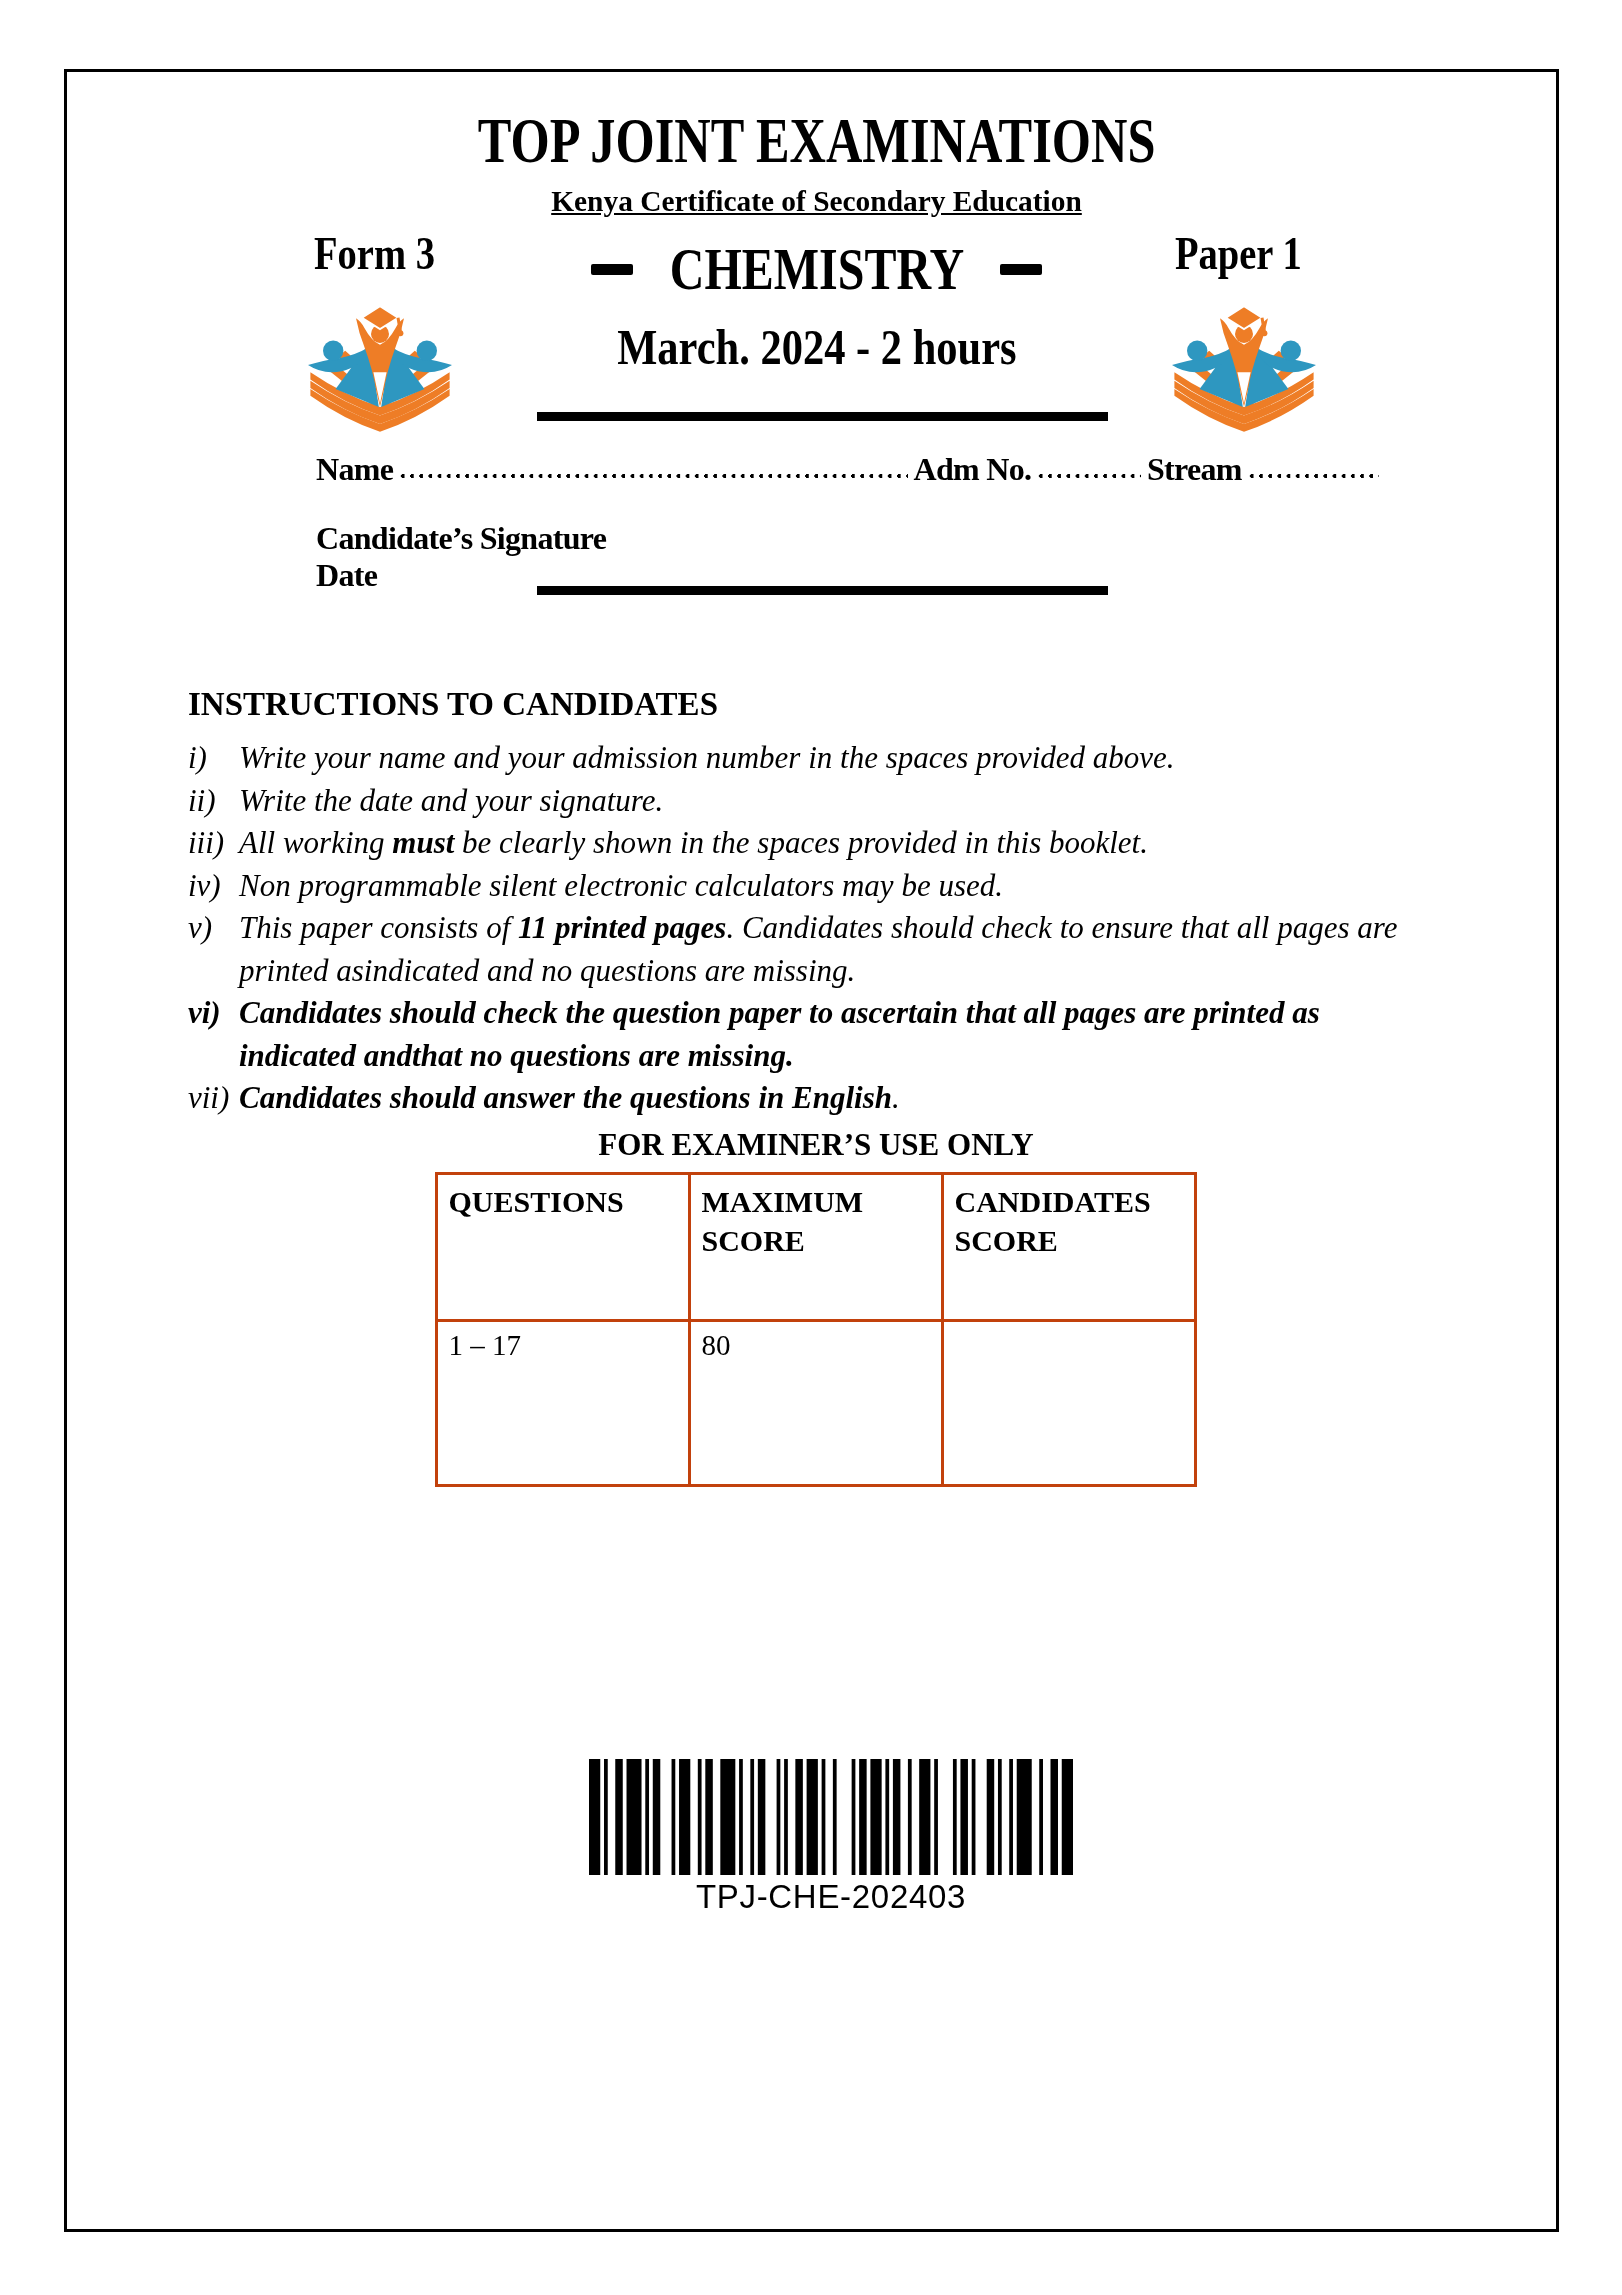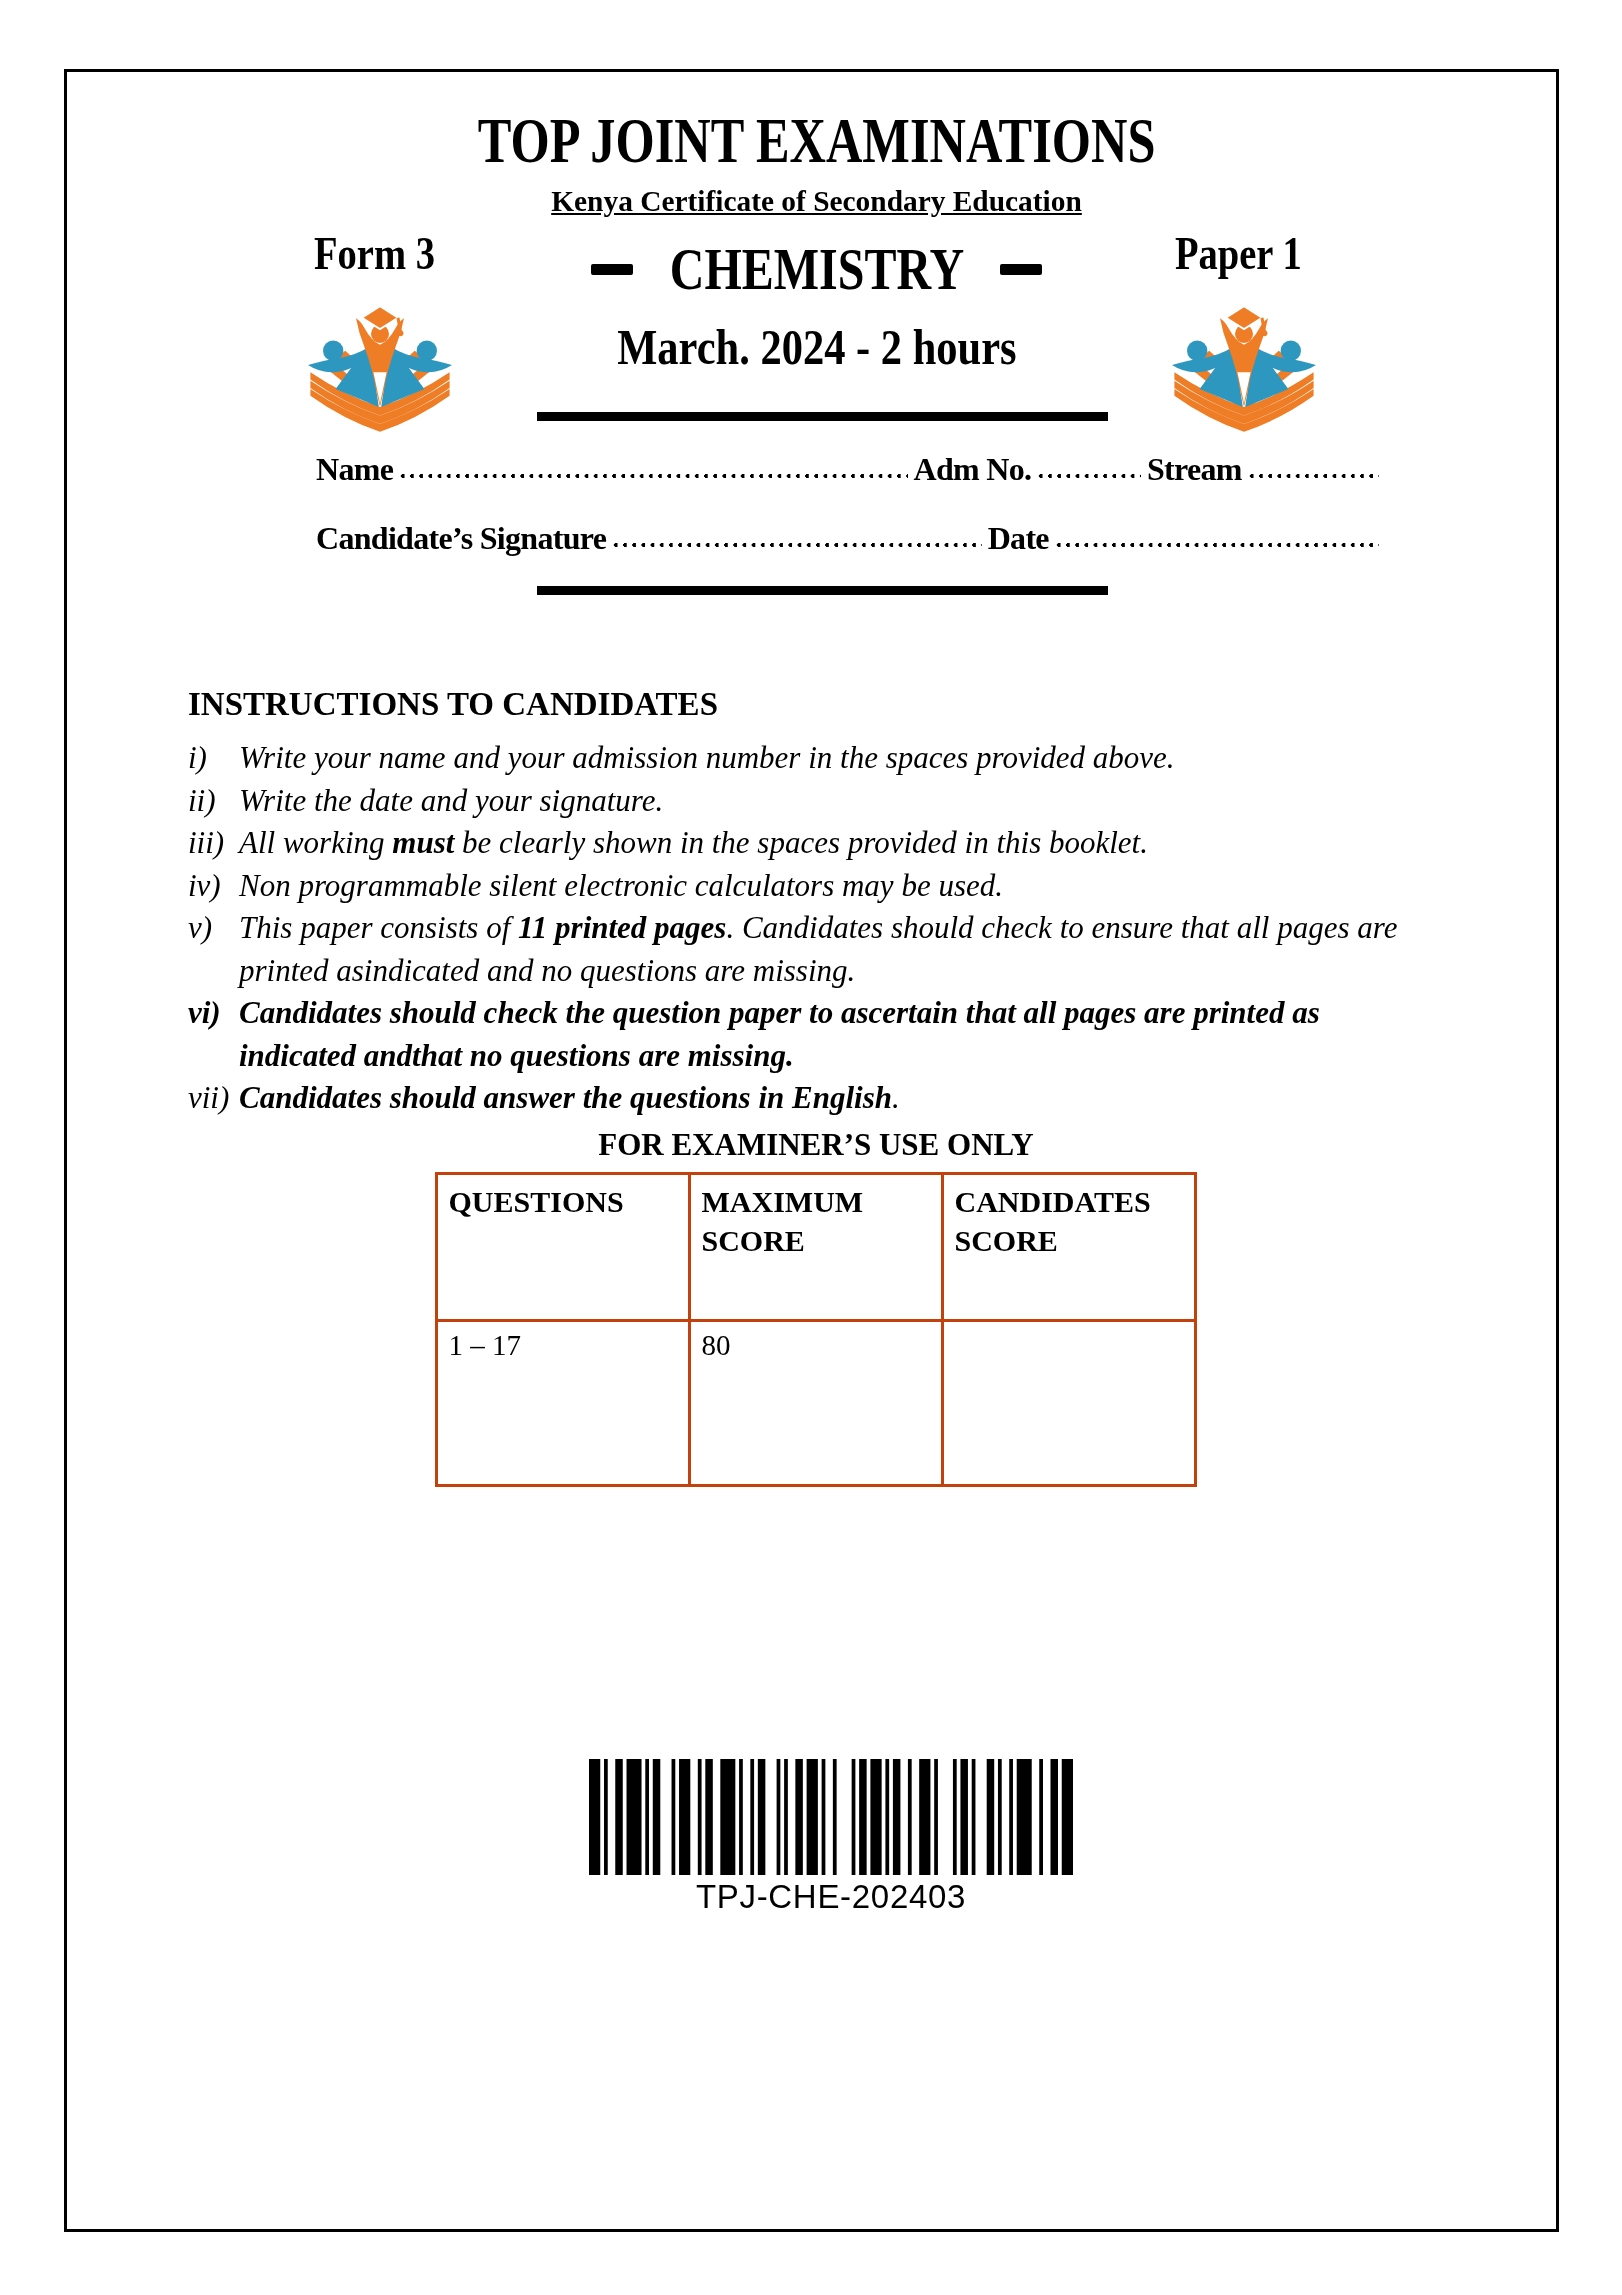--- a/index.html
+++ b/index.html
@@ -27,21 +27,21 @@
   .logo-left{left:302px;top:289px;}
   .logo-right{left:1166px;top:289px;}
 
   .rule{position:absolute;left:537px;width:571px;height:8.5px;background:#000;}
   .rule-top{top:412px;}
   .rule-bottom{top:586px;}
 
   .fieldrow{position:absolute;left:316px;width:1069px;display:flex;align-items:baseline;
             font-weight:bold;font-size:32px;letter-spacing:-0.7px;white-space:nowrap;line-height:1;justify-content:center;}
   .row-name{top:453px;}
-  .row-sig{top:522px;}
+  .row-sig{top:522px;flex-direction:column;}
   .lbl{flex:none;}
   .dots{flex-grow:var(--g);flex-basis:0;align-self:flex-end;margin:0 5.9px 5.2px 5.9px;height:7.9px;
         background-image:radial-gradient(circle 2.1px at 3.9px 3.9px,#000 99%,transparent 100%);
         background-size:9.2px 7.9px;background-repeat:repeat-x;}
 
   .instructions{position:absolute;left:188px;top:686px;width:1233px;}
   .ins-heading{font-size:33px;font-weight:bold;margin:0 0 14.4px 0;letter-spacing:0;}
   .ins-item{display:flex;font-style:italic;font-size:31px;line-height:1.37;}
   .ins-num{width:51px;flex:none;}
   .ins-text{flex:1;}

